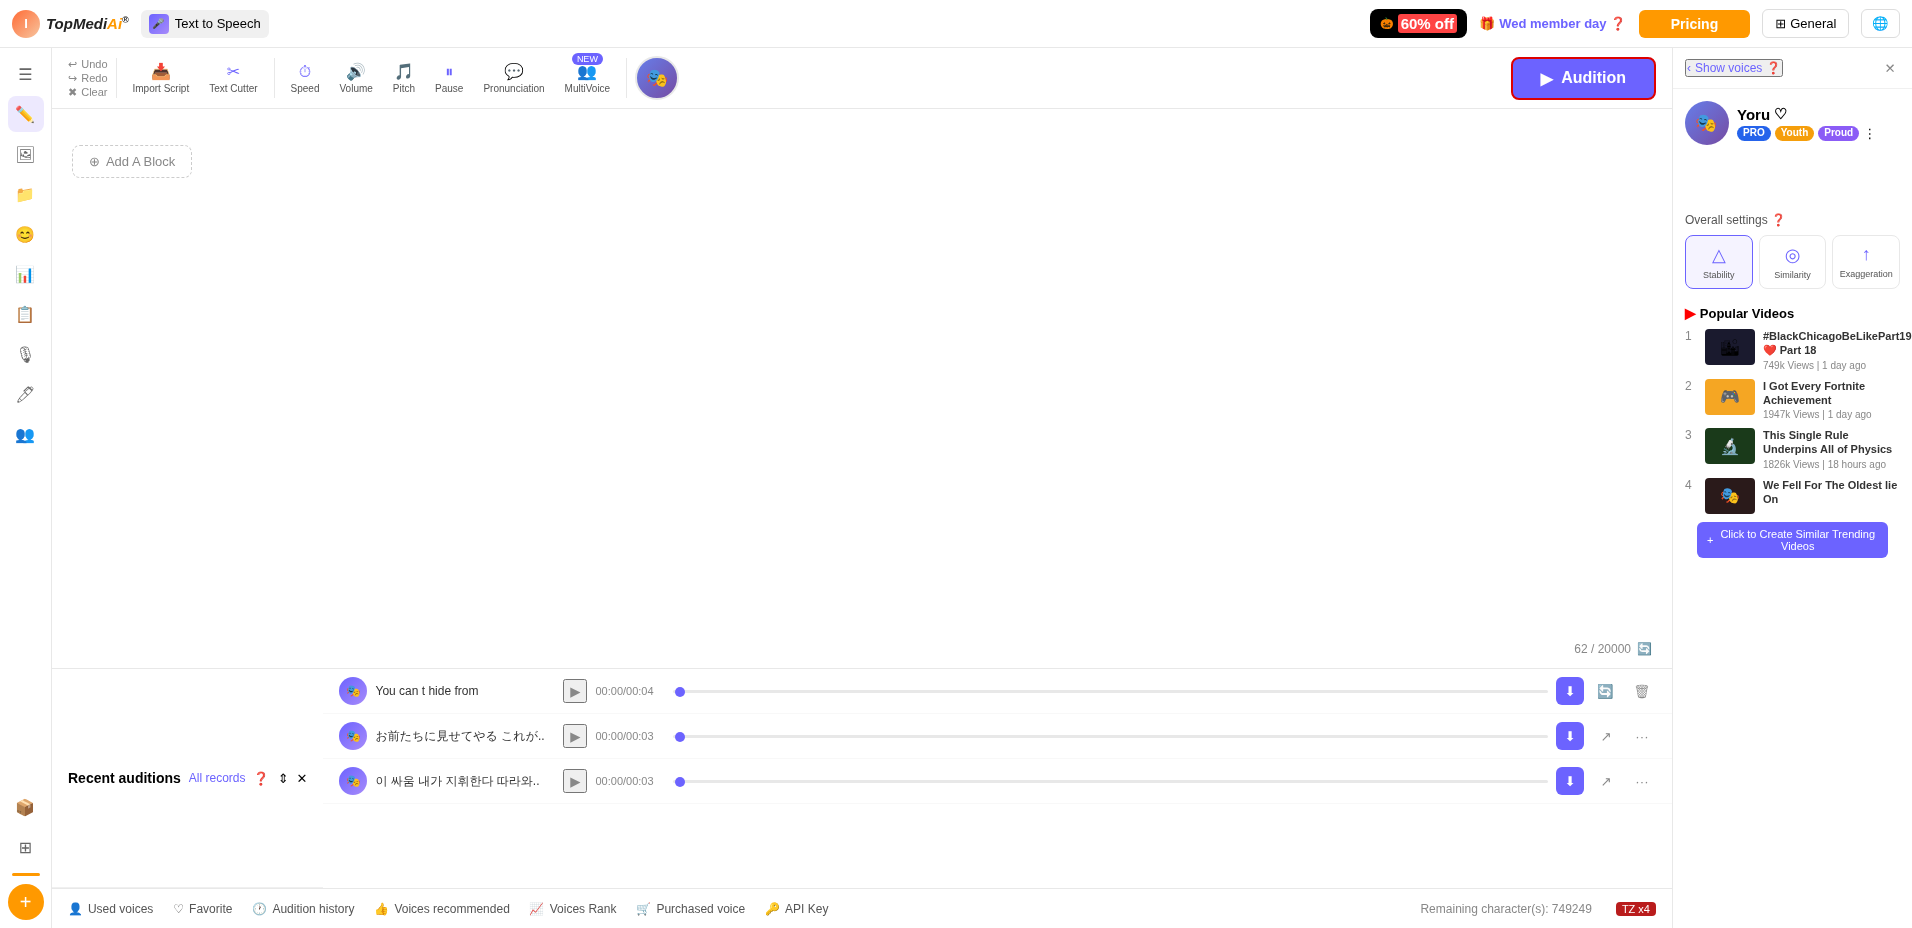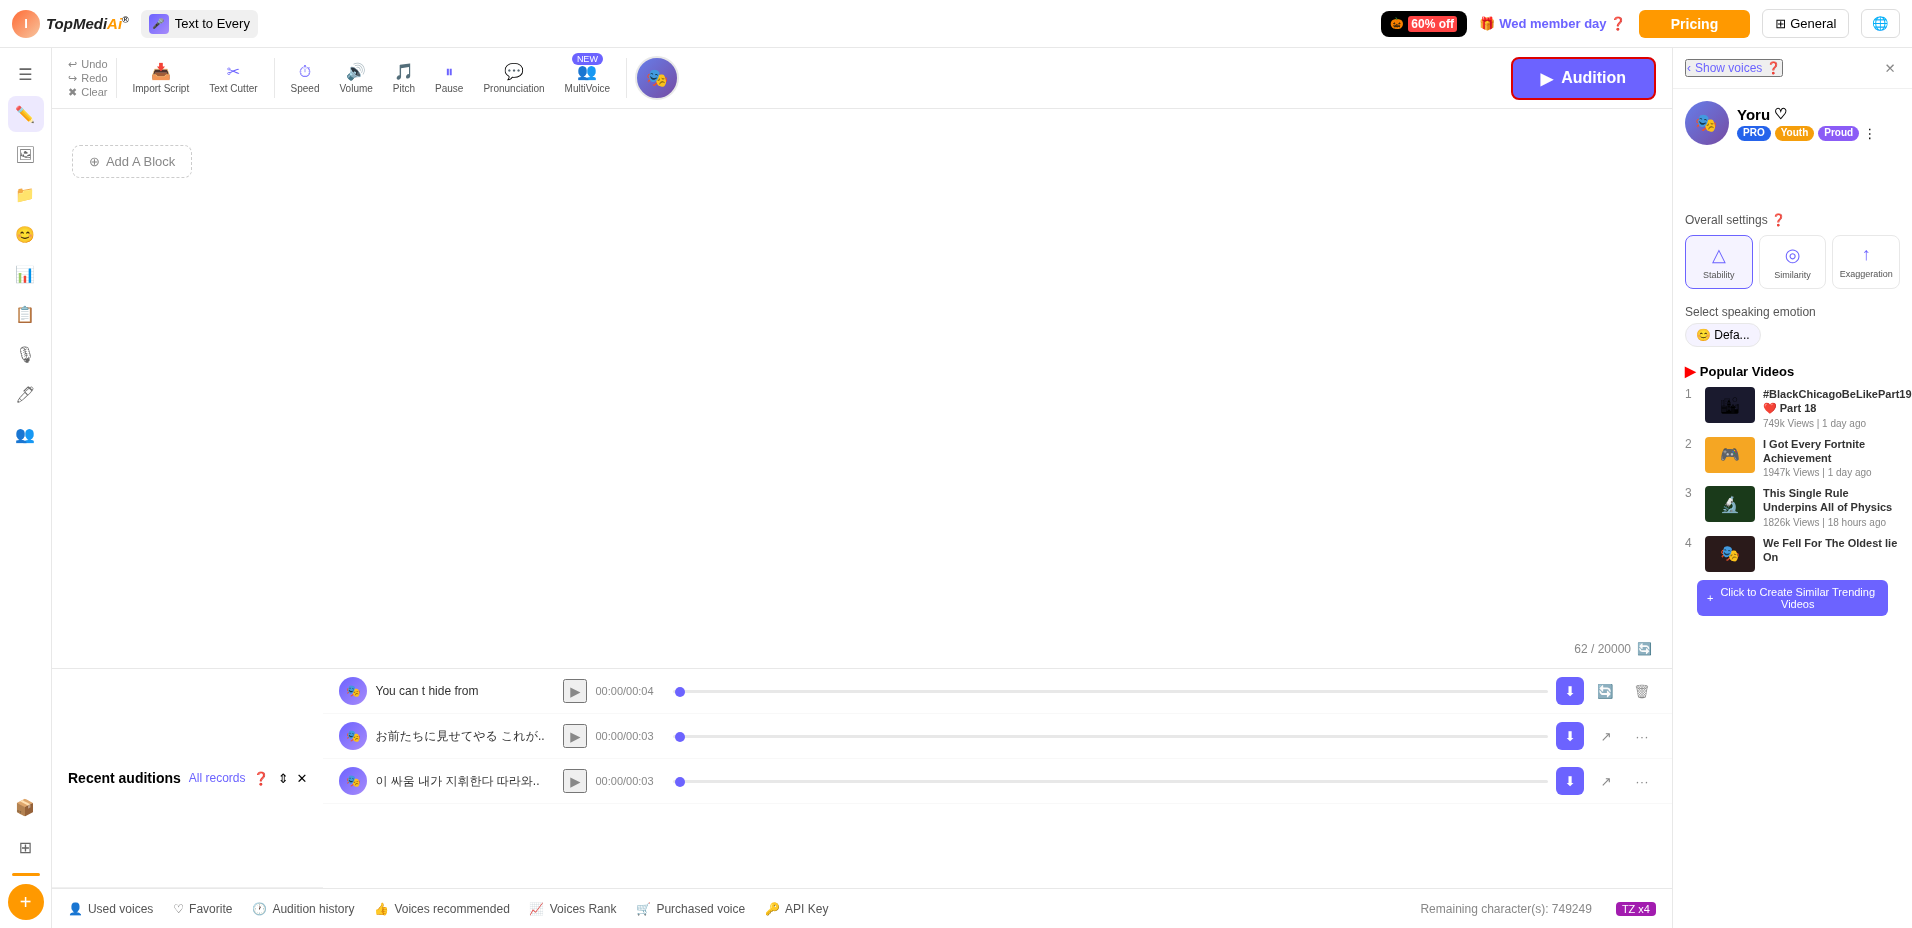--- a/index.html
+++ b/index.html
@@ -13,21 +13,21 @@
     }
     .logo-area { display: flex; align-items: center; gap: 6px; font-weight: 700; font-size: 15px; }
     .logo-badge { background: linear-gradient(135deg, #ff6b35, #f7c59f); color: #fff; border-radius: 50%; width: 28px; height: 28px; display: flex; align-items: center; justify-content: center; font-weight: 900; font-size: 13px; }
     .logo-text { color: #222; font-size: 15px; font-style: italic; }
     .logo-ai { color: #f90; }
     .logo-reg { font-size: 9px; vertical-align: super; }
     .tts-badge { display: flex; align-items: center; gap: 6px; background: #f0f0f0; border-radius: 6px; padding: 4px 8px; }
     .tts-icon { width: 20px; height: 20px; background: linear-gradient(135deg, #6c63ff, #a78bfa); border-radius: 4px; display: flex; align-items: center; justify-content: center; color: #fff; font-size: 10px; }
     .header-spacer { flex: 1; }
     .halloween-btn { background: #000; color: #ff8c00; border-radius: 8px; padding: 6px 10px; font-size: 11px; font-weight: 700; border: none; cursor: pointer; display: flex; align-items: center; gap: 4px; }
-    .halloween-badge { background: #ff4444; color: #fff; border-radius: 3px; font-size: 12px; padding: 1px 3px; text-align: right; }
+    .halloween-badge { background: #ff4444; color: #fff; border-radius: 3px; font-size: 15px; padding: 1px 3px; text-align: right; }
     .wed-member { color: #6c63ff; font-weight: 700; display: flex; align-items: center; gap: 4px; font-size: 13px; }
     .pricing-btn { background: #f90; color: #fff; border: none; border-radius: 6px; padding: 6px 32px; font-weight: 700; cursor: pointer; font-size: 14px; }
     .general-btn { display: flex; align-items: center; gap: 4px; background: #fff; border: 1px solid #ddd; border-radius: 6px; padding: 6px 12px; cursor: pointer; font-size: 13px; }
     .globe-btn { background: none; border: 1px solid #ddd; border-radius: 6px; padding: 6px 10px; cursor: pointer; }
 
     
     .app-body { display: flex; height: calc(928px - 48px); }
 
     
     .left-sidebar { width: 52px; background: #fff; border-right: 1px solid #e8e8e8; display: flex; flex-direction: column; align-items: center; padding: 8px 0; gap: 4px; }
@@ -72,21 +72,21 @@
     .progress-dot { width: 10px; height: 10px; background: #6c63ff; border-radius: 50%; position: absolute; left: 2px; top: -3px; }
     .audit-actions { display: flex; gap: 8px; align-items: center; }
     .action-btn { width: 28px; height: 28px; display: flex; align-items: center; justify-content: center; cursor: pointer; color: #888; border: none; background: none; border-radius: 4px; }
     .download-btn { background: #6c63ff; color: #fff; border-radius: 6px; width: 28px; height: 28px; display: flex; align-items: center; justify-content: center; cursor: pointer; border: none; }
 
     
     .bottom-bar { height: 40px; background: #fff; border-top: 1px solid #e8e8e8; display: flex; align-items: center; padding: 0 16px; gap: 20px; }
     .bottom-item { display: flex; align-items: center; gap: 5px; font-size: 12px; color: #555; cursor: pointer; }
     .bottom-spacer { flex: 1; }
     .remaining { font-size: 12px; color: #888; }
-    .tz-badge { background: #a21caf; color: #fff; border-radius: 4px; padding: 1px 6px; font-size: 11px; margin-left: 4px; }
+    .tz-badge { background: #b91c1c; color: #fff; border-radius: 4px; padding: 1px 6px; font-size: 11px; margin-left: 4px; }
 
     
     .right-sidebar { width: 240px; background: #fff; border-left: 1px solid #e8e8e8; display: flex; flex-direction: column; overflow-y: auto; }
     .right-sidebar-header { display: flex; align-items: center; justify-content: space-between; padding: 10px 12px; border-bottom: 1px solid #f0f0f0; }
     .show-voices-btn { display: flex; align-items: center; gap: 4px; color: #6c63ff; font-size: 12px; cursor: pointer; }
     .close-btn { width: 20px; height: 20px; display: flex; align-items: center; justify-content: center; cursor: pointer; color: #888; border: none; background: none; }
     .voice-profile { display: flex; align-items: center; gap: 8px; padding: 12px; }
     .voice-avatar { width: 44px; height: 44px; border-radius: 50%; background: linear-gradient(135deg, #667eea, #764ba2); display: flex; align-items: center; justify-content: center; font-size: 18px; color: #fff; overflow: hidden; }
     .voice-info { flex: 1; }
     .voice-name { font-weight: 700; font-size: 15px; display: flex; align-items: center; gap: 4px; }
@@ -123,21 +123,21 @@
 
 <div class="header">
   <div class="logo-area">
     <div class="logo-badge">I</div>
     <span class="logo-text">
       TopMedi<span class="logo-ai">Ai</span><span class="logo-reg">®</span>
     </span>
   </div>
   <div class="tts-badge">
     <div class="tts-icon">🎤</div>
-    <span>Text to Every</span>
+    <span>Text to Speech</span>
   </div>
   <div class="header-spacer"></div>
   <button class="halloween-btn">
     🎃 <span><span class="halloween-badge">60% off</span></span>
   </button>
   <div class="wed-member">
     🎁 <span>Wed member day</span> ❓
   </div>
   <button class="pricing-btn">Pricing</button>
   <button class="general-btn">
@@ -393,24 +393,20 @@
           <span class="setting-label">Similarity</span>
         </div>
         <div class="setting-item">
           <span class="setting-icon">↑</span>
           <span class="setting-label">Exaggeration</span>
         </div>
       </div>
     </div>
 
 
-    <div class="emotion-select">
-      <div class="language-label">Select speaking emotion</div>
-      <button class="emotion-btn">😊 Defa...</button>
-    </div>
 
     <div class="popular-videos">
       <div class="popular-title">
         <span class="yt-icon">▶</span>
         <span>Popular Videos</span>
       </div>
       <div class="video-item">
         <span class="video-num">1</span>
         <div class="video-thumb" style="background:#1a1a2e;">🏙</div>
         <div class="video-info">

